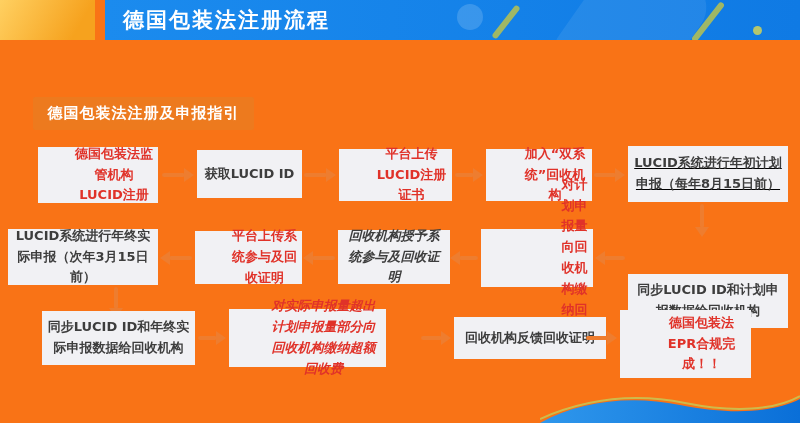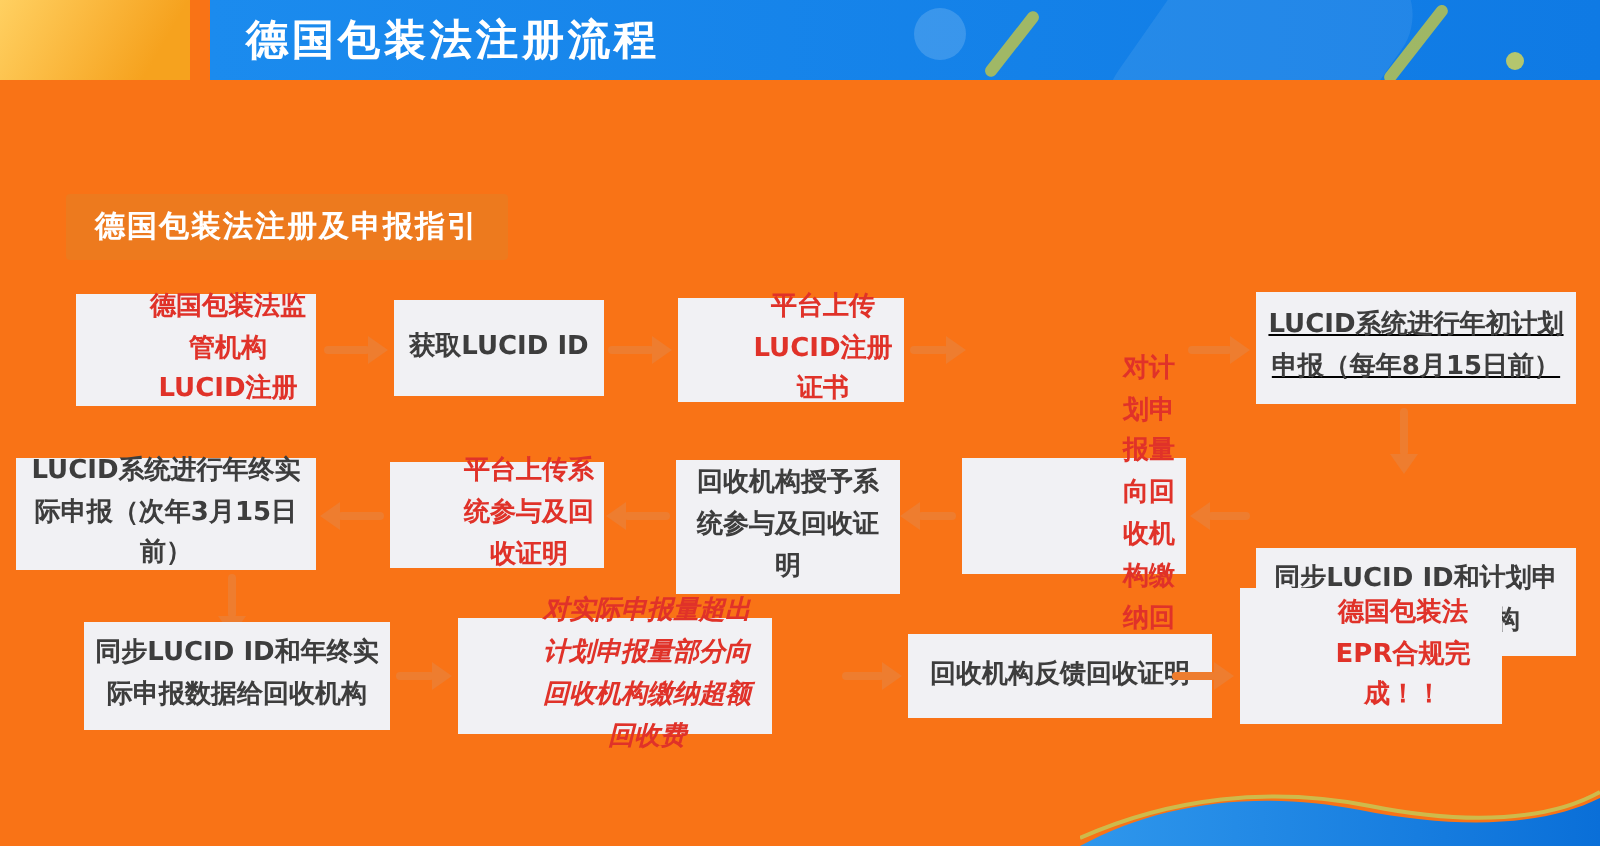--- a/index.html
+++ b/index.html
@@ -53,27 +53,27 @@
   .wave{position:absolute;right:0;bottom:0;width:260px;height:30px;}
 
   
   .b1{left:38px;top:147px;width:120px;height:56px;}
   .b2{left:197px;top:150px;width:105px;height:48px;}
   .b3{left:339px;top:149px;width:113px;height:52px;}
   .b4{left:486px;top:149px;width:106px;height:52px;}
   .b5{left:628px;top:146px;width:160px;height:56px;text-decoration:underline;}
   .b6{left:628px;top:231px;width:160px;height:54px;margin-top:43px;}
   .b7{left:481px;top:229px;width:112px;height:58px;padding-left:48px;}
-  .b8{left:338px;top:230px;width:112px;height:67px;}
+  .b8{left:338px;top:230px;width:112px;height:54px;font-style:italic;}
   .b9{left:195px;top:231px;width:107px;height:53px;}
   .b10{left:8px;top:229px;width:150px;height:56px;text-align:center;}
   .b11{left:42px;top:311px;width:153px;height:54px;}
   .b12{left:229px;top:309px;width:157px;height:58px;font-style:italic;}
   .b13{left:454px;top:317px;width:152px;height:42px;}
-  .b14{left:620px;top:294px;width:131px;height:68px;}
+  .b14{left:620px;top:310px;width:131px;height:68px;}
   
   .a1{left:162px;top:168px;width:32px;}
   .a2{left:304px;top:168px;width:32px;}
   .a3{left:455px;top:168px;width:28px;}
   .a4{left:594px;top:168px;width:31px;}
   .d1{left:695px;top:204px;height:33px;}
   .a5{left:595px;top:251px;width:30px;}
   .a6{left:450px;top:251px;width:28px;}
   .a7{left:303px;top:251px;width:32px;}
   .a8{left:160px;top:251px;width:32px;}
@@ -117,20 +117,23 @@
       <span class="shaft"></span>
       <span class="head"></span>
     </div>
   <div class="fbox t-red b3">
     <span>平台上传LUCID注册证书</span>
   </div>
   <div class="arrow h right a3">
       <span class="shaft"></span>
       <span class="head"></span>
     </div>
+  <div class="fbox t-red b4">
+    <span>加入“双系统”回收机构</span>
+  </div>
   <div class="arrow h right a4">
       <span class="shaft"></span>
       <span class="head"></span>
     </div>
   <div class="fbox t-dark b5">
     <span>LUCID系统进行年初计划申报（每年8月15日前）</span>
   </div>
 
   <div class="arrow down d1">
       <span class="shaft"></span>

